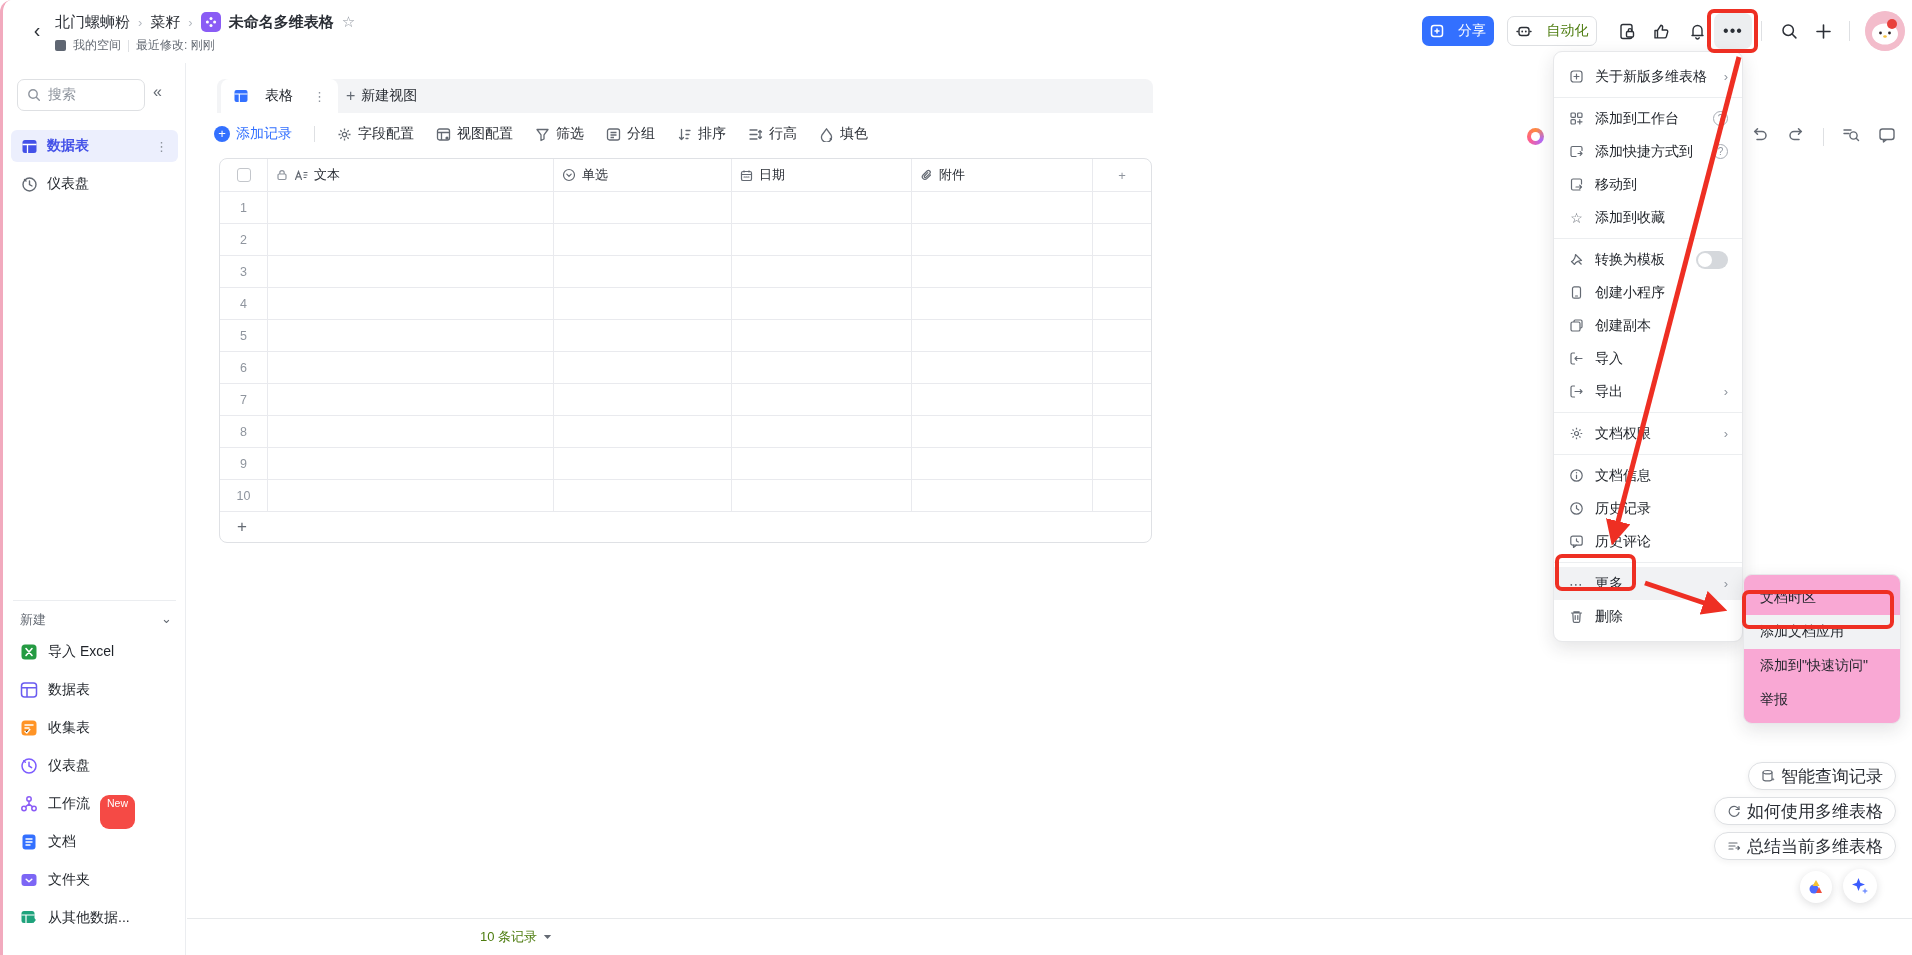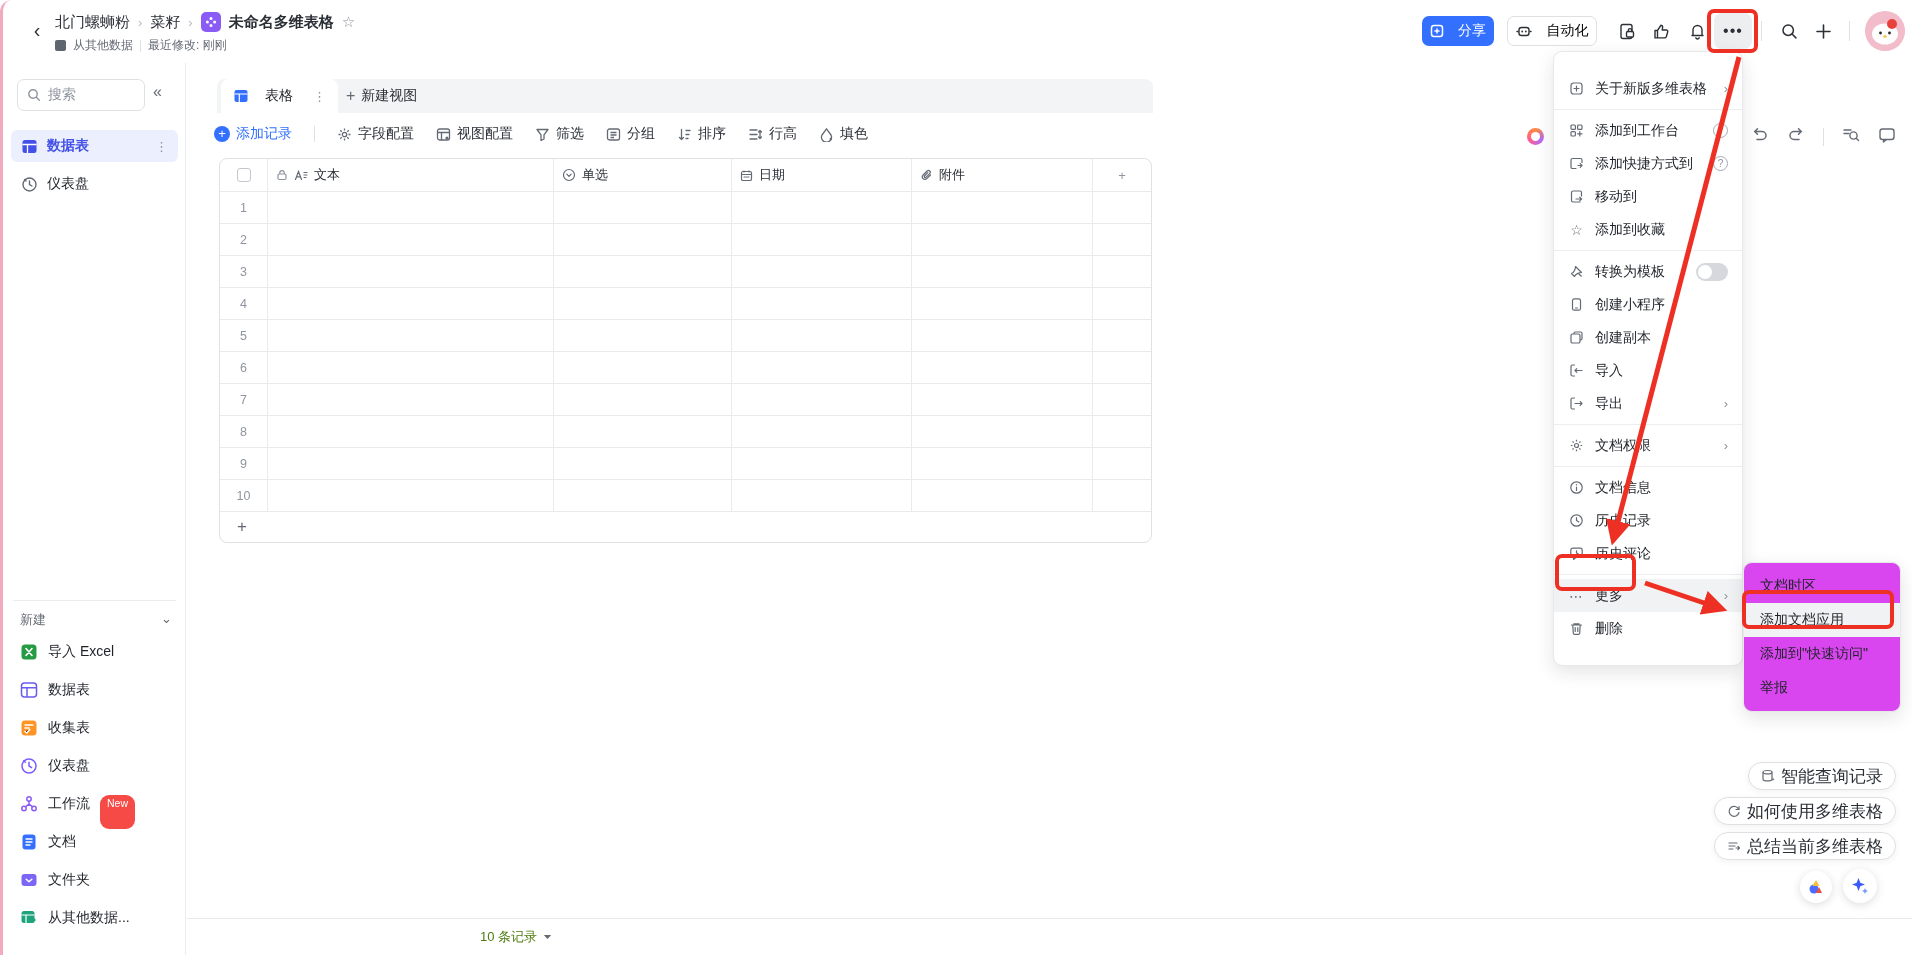--- a/index.html
+++ b/index.html
@@ -15,21 +15,21 @@
   .bc-sep { color:#b4b9c0; font-size:13px; }
   .doc-badge { width:20px; height:20px; border-radius:5px; background:#8a5cf5; display:flex; align-items:center; justify-content:center; }
   .bc-title { font-weight:600; }
   .star { color:#8f959e; font-size:15px; }
   .bc2 { position:absolute; left:52px; top:37px; display:flex; align-items:center; gap:7px; font-size:12px; color:#646a73; }
   .space-sq { width:11px; height:11px; border-radius:2px; background:#5f6672; display:inline-block; }
   .vdiv12 { width:1px; height:12px; background:#dee0e3; }
   .btn-share { position:absolute; left:1419px; top:16px; width:72px; height:30px; border-radius:7px; background:#3370ff; color:#fff;
                display:flex; align-items:center; justify-content:center; gap:14px; font-size:14px; cursor:pointer; }
   .btn-auto { position:absolute; left:1504px; top:16px; width:90px; height:30px; border-radius:7px; background:#fff; border:1px solid #dee0e3;
-              display:flex; align-items:center; justify-content:center; gap:15px; font-size:14px; color:#000000; cursor:pointer; }
+              display:flex; align-items:center; justify-content:center; gap:15px; font-size:14px; color:#4d7c0f; cursor:pointer; }
   .tbicon { position:absolute; top:19px; width:24px; height:24px; display:flex; align-items:center; justify-content:center; color:#2b2f36; cursor:pointer; }
   .ellipsis-btn { position:absolute; left:1711px; top:13px; width:38px; height:36px; border-radius:8px; background:#eceef0;
                   display:flex; align-items:center; justify-content:center; font-size:16px; letter-spacing:1px; color:#2b2f36; cursor:pointer; }
   .tb-div { position:absolute; top:21px; width:1px; height:20px; background:#dee0e3; }
   .avatar { position:absolute; left:1862px; top:11px; width:40px; height:40px; border-radius:50%; background:#f6cdd8; overflow:hidden; cursor:pointer; }
 
   
   .sidebar { position:absolute; left:0; top:63px; width:183px; height:892px; background:#fff; border-right:1px solid #ebedf0; }
   .search-box { position:absolute; left:14px; top:16px; width:128px; height:32px; border:1px solid #dee0e3; border-radius:7px;
                 display:flex; align-items:center; gap:7px; padding:0 9px; color:#8f959e; font-size:14px; background:#fff; }
@@ -73,32 +73,32 @@
   .reccount { position:absolute; left:293px; top:9px; font-size:13px; color:#4d7c0f; display:flex; gap:6px; align-items:center; cursor:pointer; }
 
   .hist-icons { position:absolute; left:1748px; top:126px; display:flex; align-items:center; gap:18px; color:#646a73; }
 
   .collab { position:absolute; left:1524px; top:128px; width:17px; height:17px; border-radius:50%;
             background:conic-gradient(#ff8a3c,#b26bf7,#ff5d8f,#ff8a3c); display:flex; align-items:center; justify-content:center; }
   .collab::after { content:""; width:9px; height:9px; border-radius:50%; background:#fff; }
 
   
   .menu { position:absolute; left:1550px; top:51px; width:190px; background:#fff; border:1px solid #e7e8ea; border-radius:9px;
-          box-shadow:0 6px 18px rgba(31,35,41,.12); padding:20px 0; z-index:50; }
+          box-shadow:0 6px 18px rgba(31,35,41,.12); padding:8px 0; z-index:50; }
   .m-item { height:33px; display:flex; align-items:center; gap:10px; padding:0 14px; font-size:14px; color:#1f2329; cursor:pointer; }
   .m-item .grow { flex:1; }
   .m-item.hov { background:#f1f2f4; }
   .m-sep { height:1px; background:#eceef0; margin:4px 0; }
   .chev { color:#8f959e; font-size:13px; }
   .help { width:15px; height:15px; border:1px solid #a6abb3; border-radius:50%; color:#8f959e; font-size:10px; display:flex; align-items:center; justify-content:center; }
   .toggle { width:32px; height:18px; border-radius:9px; background:#d5d8dc; position:relative; cursor:pointer; }
   .toggle::after { content:""; position:absolute; left:2px; top:2px; width:14px; height:14px; border-radius:50%; background:#fff; }
   .micon { width:17px; display:flex; justify-content:center; color:#646a73; }
 
-  .submenu { position:absolute; left:1740px; top:562px; width:158px; background:#d946ef; border:1px solid #e7e8ea; border-radius:9px;
+  .submenu { position:absolute; left:1740px; top:574px; width:158px; background:#f9a8d4; border:1px solid #e7e8ea; border-radius:9px;
              box-shadow:0 6px 18px rgba(31,35,41,.12); padding:6px 0; z-index:55; }
   .s-item { height:34px; display:flex; align-items:center; padding:0 16px; font-size:14px; color:#1f2329; cursor:pointer; }
   .s-item.hov { background:#f1f2f4; }
 
   
   .pill { position:absolute; right:16px; height:28px; background:#fff; border:1px solid #dee0e3; border-radius:15px;
           display:flex; align-items:center; gap:6px; padding:0 12px; font-size:17px; color:#2b2f36; box-shadow:0 2px 6px rgba(31,35,41,.06); cursor:pointer; }
   .circ { position:absolute; width:34px; height:34px; border-radius:50%; background:#fff; box-shadow:0 2px 8px rgba(31,35,41,.15);
           display:flex; align-items:center; justify-content:center; cursor:pointer; }
 
@@ -124,21 +124,21 @@
             <circle cx="6" cy="9.6" r="1.5" fill="#fff"></circle>
             <circle cx="2.4" cy="6" r="1.5" fill="#fff"></circle>
             <circle cx="9.6" cy="6" r="1.5" fill="#fff"></circle>
           </svg>
       </span>
       <span class="bc-title">未命名多维表格</span>
       <span class="star">☆</span>
     </div>
     <div class="bc2">
       <span class="space-sq"></span>
-      <span>从其他数据</span>
+      <span>我的空间</span>
       <span class="vdiv12"></span>
       <span>最近修改: 刚刚</span>
     </div>
 
     <div class="btn-share">
       <svg width="14" height="14" viewBox="0 0 14 14">
           <rect x="1.5" y="1.5" width="11" height="11" rx="2.5" fill="none" stroke="#fff" stroke-width="1.5"></rect>
           <path d="M5 7h4M7 5v4" stroke="#fff" stroke-width="1.5" stroke-linecap="round"></path>
         </svg>
       <span>分享</span>

